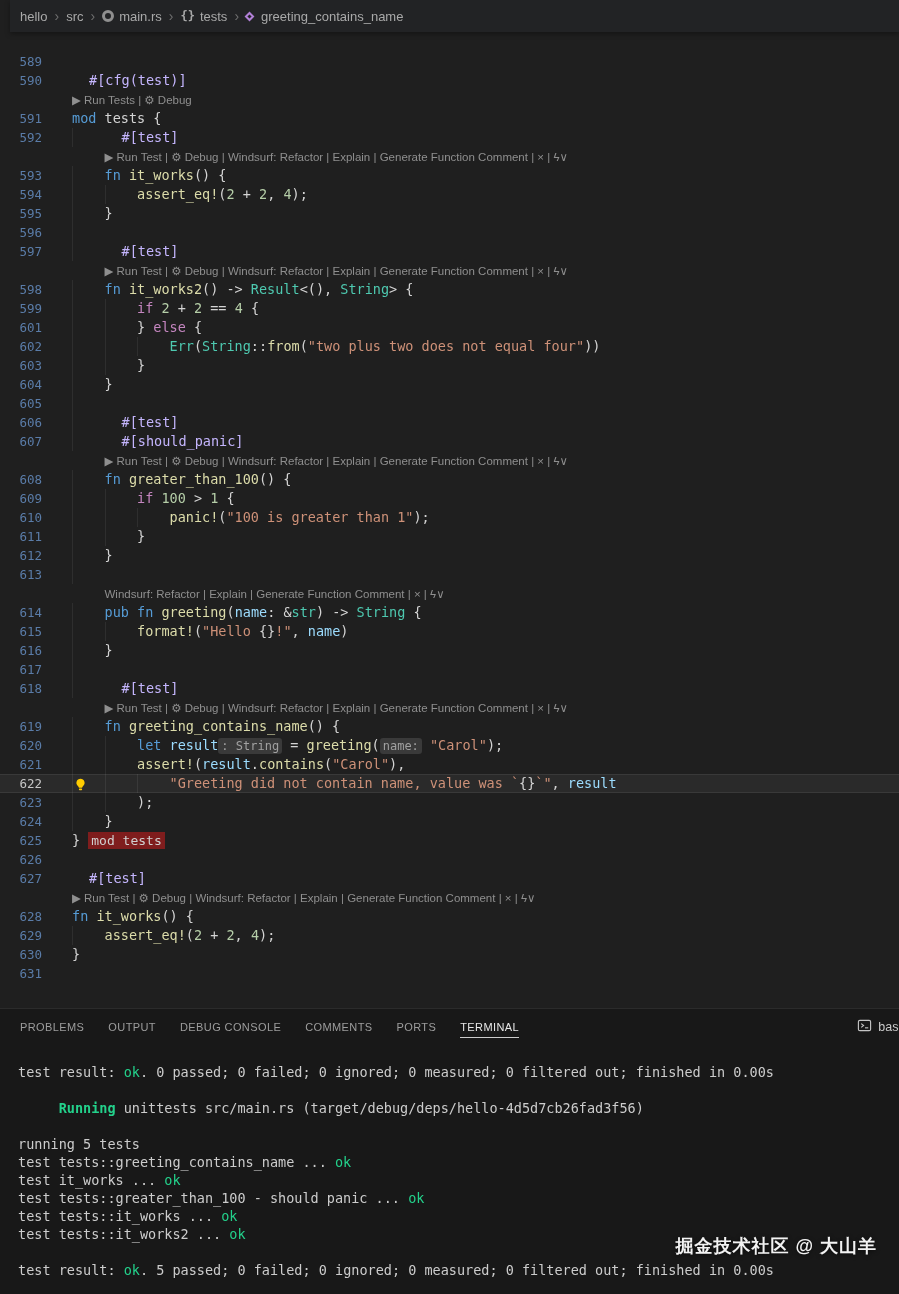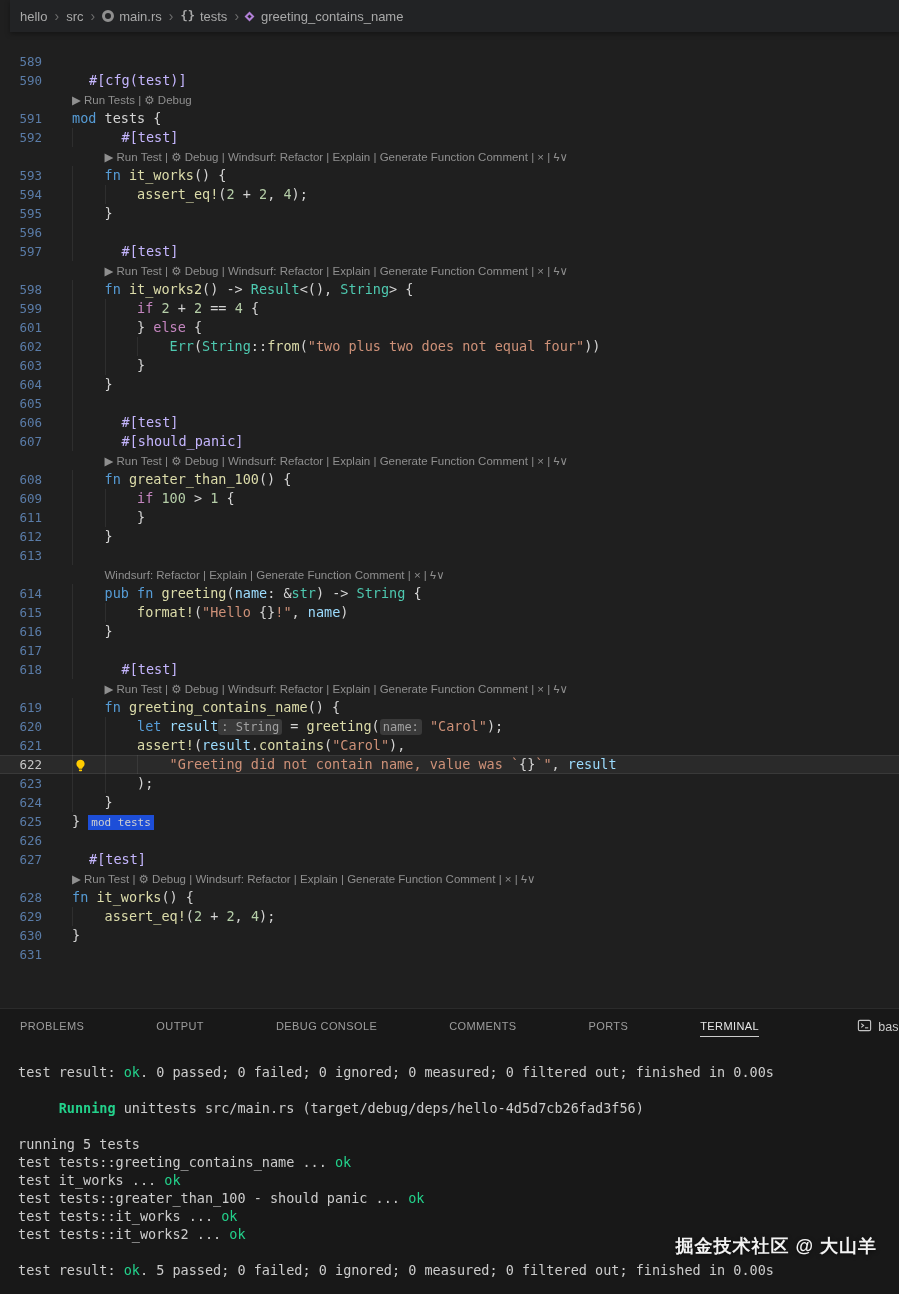--- a/index.html
+++ b/index.html
@@ -46,31 +46,31 @@
   .tk-kw  { color:#569cd6; }
   .tk-ctl { color:#c586c0; }
   .tk-fn  { color:#dcdcaa; }
   .tk-mac { color:#dcdcaa; }
   .tk-ty  { color:#4ec9b0; }
   .tk-st  { color:#ce9178; }
   .tk-nu  { color:#b5cea8; }
   .tk-vr  { color:#9cdcfe; }
   .tk-fmt { color:#d4d4d4; }
   .tk-chip  { background:#3a3a3a; color:#a0a0a0; border-radius:3px; padding:1px 3px; font-size:12px; }
-  .tk-chip2 { background:#1d4ed8; color:#d0d0d0; padding:1px 3px; font-size:11px; }
+  .tk-chip2 { background:#7f1d1d; color:#d0d0d0; padding:1px 3px; font-size:13px; }
 
   .lens, .lsep { color:#8f8f8f; font-size:11.5px; font-family:"Liberation Sans",sans-serif; }
   .lens { cursor:pointer;margin-top:6px; }
 
   
   .panel {
     position:absolute; top:1008px; left:0; right:0; bottom:0;
     background:#181818; border-top:1px solid #2b2b2b;
   }
-  .panel-tabs { position:relative; height:36px; display:flex; align-items:flex-start; padding-left:8px;gap:48px; }
+  .panel-tabs { position:relative; height:36px; display:flex; align-items:center; padding-left:8px; }
   .tab {
     padding:0 12px; height:35px; line-height:35px;
     font-size:11px; letter-spacing:.4px; color:#9d9d9d; cursor:pointer; position:relative; white-space:nowrap;
   }
   .tab.active { color:#e7e7e7; }
   .tab.active::after { content:''; position:absolute; left:12px; right:12px; bottom:7px; height:1px; background:#cccccc; }
   .shell {
     position:absolute; right:-14px; top:50%; transform:translateY(-50%);
     display:flex; align-items:center; gap:6px; color:#cccccc; font-size:12.5px; white-space:nowrap; cursor:pointer;
   }
@@ -137,20 +137,21 @@
     <div class="row"><span class="ln">601</span><i class="ig" style="left: 72px;"></i><i class="ig" style="left: 104.52px;"></i><span class="code"><span class="tk-d">        } </span><span class="tk-ctl">else</span><span class="tk-d"> {</span></span></div>
     <div class="row"><span class="ln">602</span><i class="ig" style="left: 72px;"></i><i class="ig" style="left: 104.52px;"></i><i class="ig" style="left: 137.04px;"></i><span class="code"><span class="tk-d">            </span><span class="tk-ty">Err</span><span class="tk-d">(</span><span class="tk-ty">String</span><span class="tk-d">::</span><span class="tk-fn">from</span><span class="tk-d">(</span><span class="tk-st">"two plus two does not equal four"</span><span class="tk-d">))</span></span></div>
     <div class="row"><span class="ln">603</span><i class="ig" style="left: 72px;"></i><i class="ig" style="left: 104.52px;"></i><span class="code"><span class="tk-d">        }</span></span></div>
     <div class="row"><span class="ln">604</span><i class="ig" style="left: 72px;"></i><span class="code"><span class="tk-d">    }</span></span></div>
     <div class="row"><span class="ln">605</span><i class="ig" style="left: 72px;"></i><span class="code"></span></div>
     <div class="row"><span class="ln">606</span><i class="ig" style="left: 72px;"></i><span class="code"><span class="tk-at">    #[test]</span></span></div>
     <div class="row"><span class="ln">607</span><i class="ig" style="left: 72px;"></i><span class="code"><span class="tk-at">    #[should_panic]</span></span></div>
     <div class="row"><span class="ln"></span><span class="code" style="padding-left: 32.52px;"><span class="lens">▶ Run Test</span><span class="lsep"> | </span><span class="lens">⚙ Debug</span><span class="lsep"> | </span><span class="lens">Windsurf: Refactor</span><span class="lsep"> | </span><span class="lens">Explain</span><span class="lsep"> | </span><span class="lens">Generate Function Comment</span><span class="lsep"> | </span><span class="lens">×</span><span class="lsep"> | </span><span class="lens">ϟ∨</span></span></div>
     <div class="row"><span class="ln">608</span><i class="ig" style="left: 72px;"></i><span class="code"><span class="tk-d">    </span><span class="tk-kw">fn</span><span class="tk-d"> </span><span class="tk-fn">greater_than_100</span><span class="tk-d">() {</span></span></div>
     <div class="row"><span class="ln">609</span><i class="ig" style="left: 72px;"></i><i class="ig" style="left: 104.52px;"></i><span class="code"><span class="tk-d">        </span><span class="tk-ctl">if</span><span class="tk-d"> </span><span class="tk-nu">100</span><span class="tk-d"> &gt; </span><span class="tk-nu">1</span><span class="tk-d"> {</span></span></div>
+    <div class="row"><span class="ln">610</span><i class="ig" style="left: 72px;"></i><i class="ig" style="left: 104.52px;"></i><i class="ig" style="left: 137.04px;"></i><span class="code"><span class="tk-d">            </span><span class="tk-mac">panic!</span><span class="tk-d">(</span><span class="tk-st">"100 is greater than 1"</span><span class="tk-d">);</span></span></div>
     <div class="row"><span class="ln">611</span><i class="ig" style="left: 72px;"></i><i class="ig" style="left: 104.52px;"></i><span class="code"><span class="tk-d">        }</span></span></div>
     <div class="row"><span class="ln">612</span><i class="ig" style="left: 72px;"></i><span class="code"><span class="tk-d">    }</span></span></div>
     <div class="row"><span class="ln">613</span><i class="ig" style="left: 72px;"></i><span class="code"></span></div>
     <div class="row"><span class="ln"></span><span class="code" style="padding-left: 32.52px;"><span class="lens">Windsurf: Refactor</span><span class="lsep"> | </span><span class="lens">Explain</span><span class="lsep"> | </span><span class="lens">Generate Function Comment</span><span class="lsep"> | </span><span class="lens">×</span><span class="lsep"> | </span><span class="lens">ϟ∨</span></span></div>
     <div class="row"><span class="ln">614</span><i class="ig" style="left: 72px;"></i><span class="code"><span class="tk-d">    </span><span class="tk-kw">pub</span><span class="tk-d"> </span><span class="tk-kw">fn</span><span class="tk-d"> </span><span class="tk-fn">greeting</span><span class="tk-d">(</span><span class="tk-vr">name</span><span class="tk-d">: &amp;</span><span class="tk-ty">str</span><span class="tk-d">) -&gt; </span><span class="tk-ty">String</span><span class="tk-d"> {</span></span></div>
     <div class="row"><span class="ln">615</span><i class="ig" style="left: 72px;"></i><i class="ig" style="left: 104.52px;"></i><span class="code"><span class="tk-d">        </span><span class="tk-mac">format!</span><span class="tk-d">(</span><span class="tk-st">"Hello </span><span class="tk-fmt">{}</span><span class="tk-st">!"</span><span class="tk-d">, </span><span class="tk-vr">name</span><span class="tk-d">)</span></span></div>
     <div class="row"><span class="ln">616</span><i class="ig" style="left: 72px;"></i><span class="code"><span class="tk-d">    }</span></span></div>
     <div class="row"><span class="ln">617</span><i class="ig" style="left: 72px;"></i><span class="code"></span></div>
     <div class="row"><span class="ln">618</span><i class="ig" style="left: 72px;"></i><span class="code"><span class="tk-at">    #[test]</span></span></div>
     <div class="row"><span class="ln"></span><span class="code" style="padding-left: 32.52px;"><span class="lens">▶ Run Test</span><span class="lsep"> | </span><span class="lens">⚙ Debug</span><span class="lsep"> | </span><span class="lens">Windsurf: Refactor</span><span class="lsep"> | </span><span class="lens">Explain</span><span class="lsep"> | </span><span class="lens">Generate Function Comment</span><span class="lsep"> | </span><span class="lens">×</span><span class="lsep"> | </span><span class="lens">ϟ∨</span></span></div>

